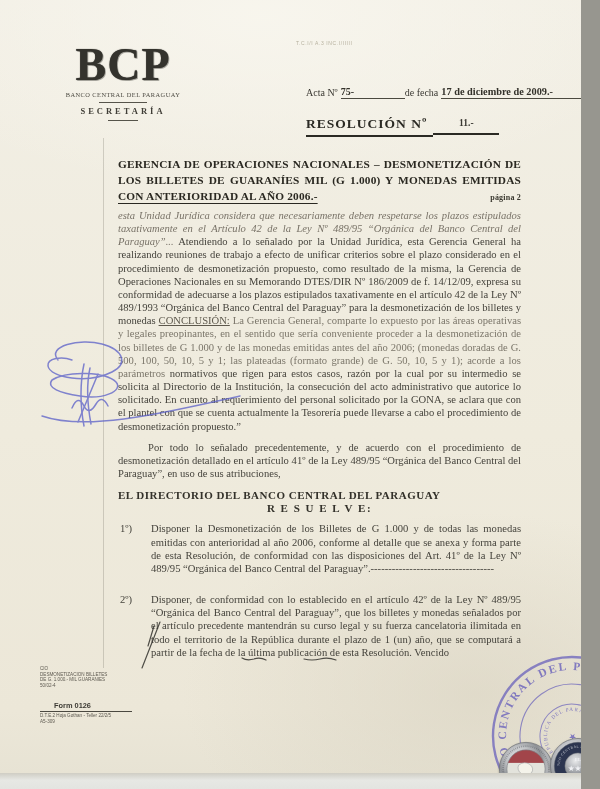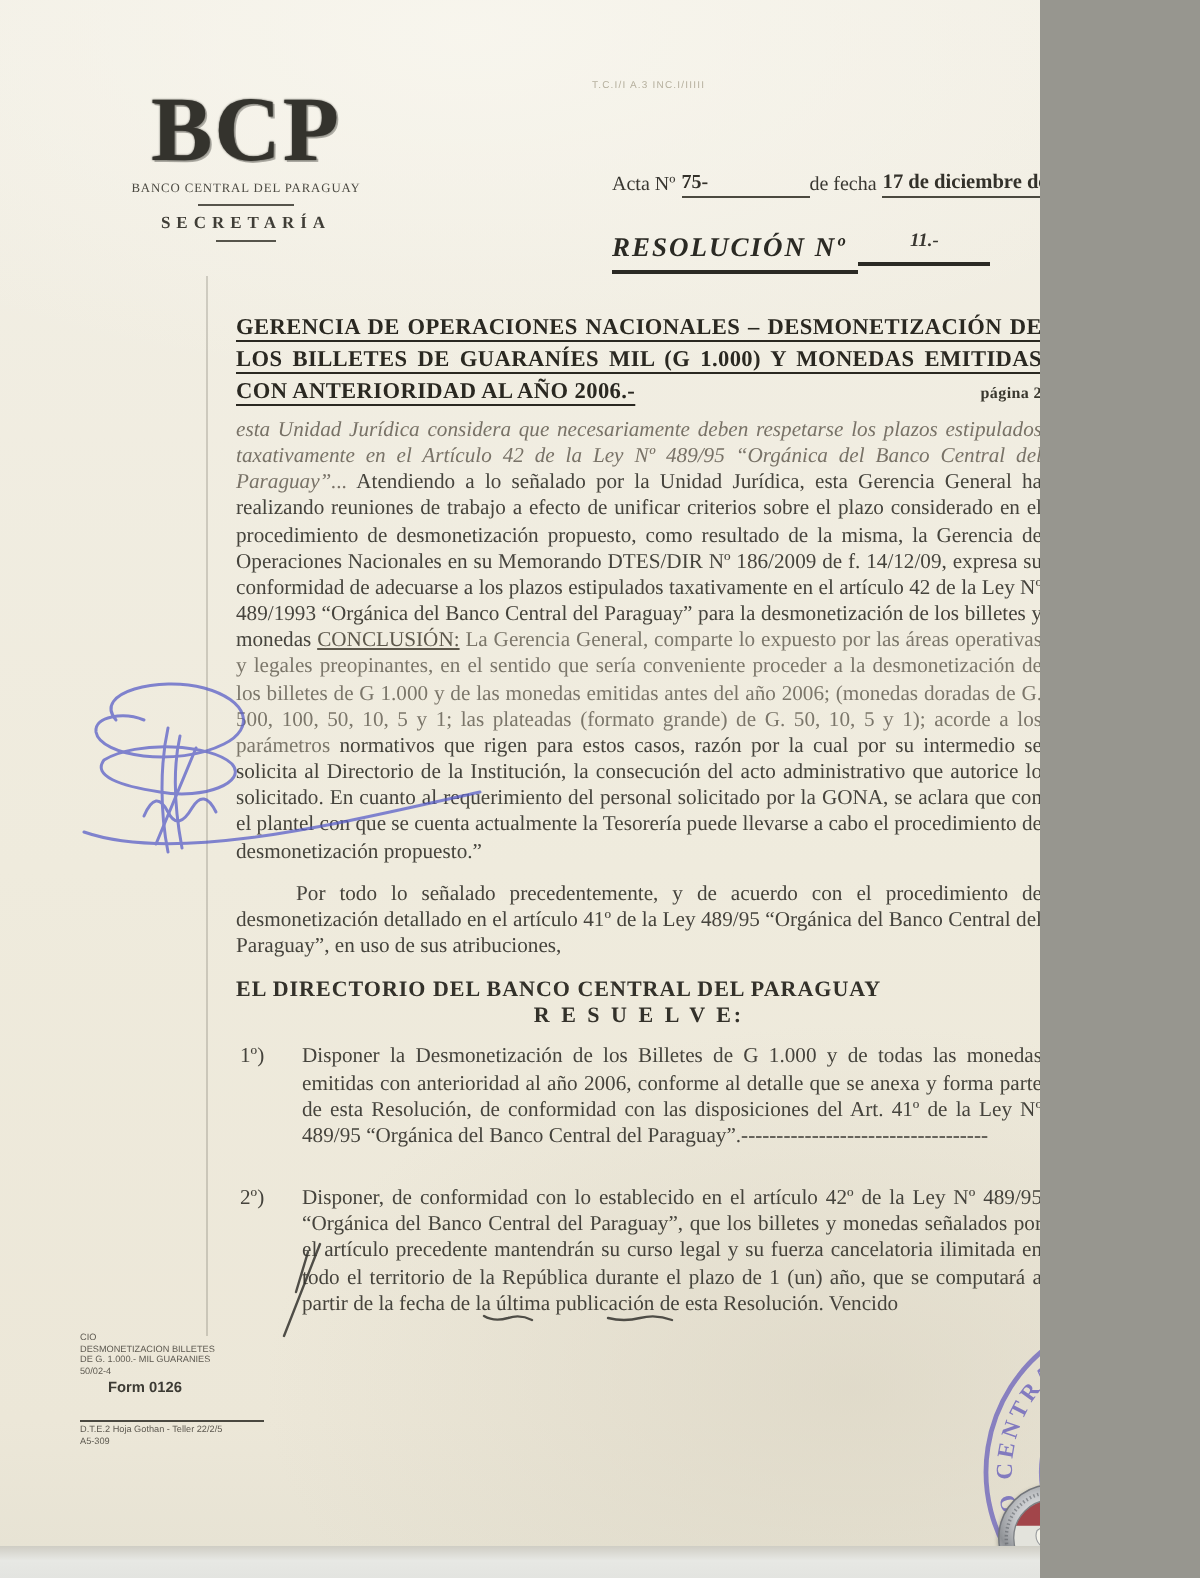--- a/index.html
+++ b/index.html
@@ -1,16 +1,16 @@
 <!DOCTYPE html>
 <html><head>
 <meta charset="utf-8">
 <style>
   html,body{margin:0;padding:0;background:#97968f;}
-  .page{position:relative;width:520px;height:789px;overflow:hidden;
+  .page{position:relative;width:581px;height:789px;overflow:hidden;
     font-family:"Liberation Serif",serif;
     background:
       radial-gradient(ellipse 420px 260px at 82% 88%, rgba(214,208,190,.55), transparent 70%),
       radial-gradient(ellipse 500px 220px at 45% 2%, rgba(248,246,238,.9), transparent 80%),
       linear-gradient(180deg,#f2efe5 0%,#efebdd 55%,#ece7d8 90%,#e6e2d3 100%);}
   .abs{position:absolute;}
   
   .scan-strip{left:0;right:0;bottom:0;height:16px;
     background:linear-gradient(180deg,#cfcdc4 0%,#e7e8e4 45%,#e3e4e0 100%);}
   .crease{left:103px;top:138px;width:1px;height:530px;background:rgba(105,100,88,.26);}
@@ -23,49 +23,49 @@
   .logo-office{font-size:8.5px;font-weight:bold;letter-spacing:3px;color:#403e37;}
   .logo-rule2{width:30px;height:1px;background:#56544b;margin:4px auto 0;}
   .noise{left:296px;top:40px;font-size:5px;color:#b6b09e;letter-spacing:.6px;font-family:"Liberation Sans",sans-serif;}
   .acta-row{left:306px;top:86px;width:284px;display:flex;align-items:flex-end;
     font-size:10px;color:#3a3832;white-space:nowrap;}
   .fill-label{padding:0 3px 1px 0;}
   .fill-cell{display:inline-block;border-bottom:1px solid #4b493f;
     font-weight:bold;color:#33312a;padding-bottom:1px;}
   .cell-num{width:64px;}
   .cell-date{width:140px;font-size:10.3px;}
-  .res-row{left:306px;top:116px;display:flex;align-items:flex-start;font-style:italic;}
+  .res-row{left:306px;top:116px;display:flex;align-items:center;}
   .res-label{font-size:13.5px;font-weight:bold;letter-spacing:1px;color:#2b2a24;
     border-bottom:2.5px solid #2b2a24;padding:0 6px 3px 0;}
   .res-num{display:inline-block;width:66px;border-bottom:2.5px solid #2b2a24;
     text-align:center;font-size:9.5px;font-weight:bold;color:#3a3832;padding-bottom:5px;}
   
   .title{left:118px;top:156px;width:403px;font-weight:bold;font-size:11.3px;
     line-height:16.2px;color:#2a2821;letter-spacing:.2px;}
-  .t-just{text-align:justify;text-align-last:justify;text-decoration:underline;
+  .t-just{text-align:justify;text-align-last:justify;
     text-decoration-thickness:1.3px;text-underline-offset:2.5px;}
   .t-last{display:flex;justify-content:space-between;align-items:baseline;}
   .t-last .t-u{text-decoration:underline;text-decoration-thickness:1.3px;text-underline-offset:2.5px;}
   .pg-marker{font-size:8px;color:#3a382f;}
   
   .bodytext{left:118px;top:209px;width:403px;font-size:10.6px;line-height:13.15px;
     color:#45433c;text-align:justify;}
   .quote-italic{font-style:italic;color:#787267;}
   .faded{color:#7b766a;}
   .concl{font-weight:normal;text-decoration:underline;color:#5d584c;}
   .p2{margin-top:8px;text-indent:30px;}
   .resolve-h{margin-top:9px;text-align:left;font-weight:bold;font-size:11px;
     letter-spacing:.5px;color:#33312a;}
   .resolve-w{text-align:center;font-weight:bold;font-size:11px;letter-spacing:1.5px;color:#33312a;}
   .item{position:relative;margin-top:7px;padding-left:33px;}
   .item .num{position:absolute;left:2px;top:0;}
   
   .footer{left:40px;top:666px;width:120px;font-family:"Liberation Sans",sans-serif;
     font-size:4.6px;line-height:5.7px;color:#5d5950;}
-  .form-wrap{border-bottom:1px solid #4a4840;width:92px;margin-top:2px;padding-bottom:12px;}
+  .form-wrap{border-bottom:1px solid #4a4840;width:92px;margin-top:14px;padding-bottom:1px;}
   .form-label{font-size:7.4px;font-weight:bold;color:#3d3b34;margin-left:14px;}
   .sub{margin-top:1.5px;}
   
   .stamp{left:486px;top:650px;width:172px;height:172px;transform:rotate(-36deg);opacity:.9;}
   .seal{filter:drop-shadow(0.5px 1px 1px rgba(60,58,50,.4));}
   .seal-left{left:498px;top:741px;width:56px;height:56px;}
   .seal-right{left:549px;top:737px;width:58px;height:58px;}
   .sig{left:28px;top:334px;width:218px;height:104px;}
   .penmarks{left:128px;top:616px;width:240px;height:56px;}
   svg text{font-family:"Liberation Serif",serif;}

